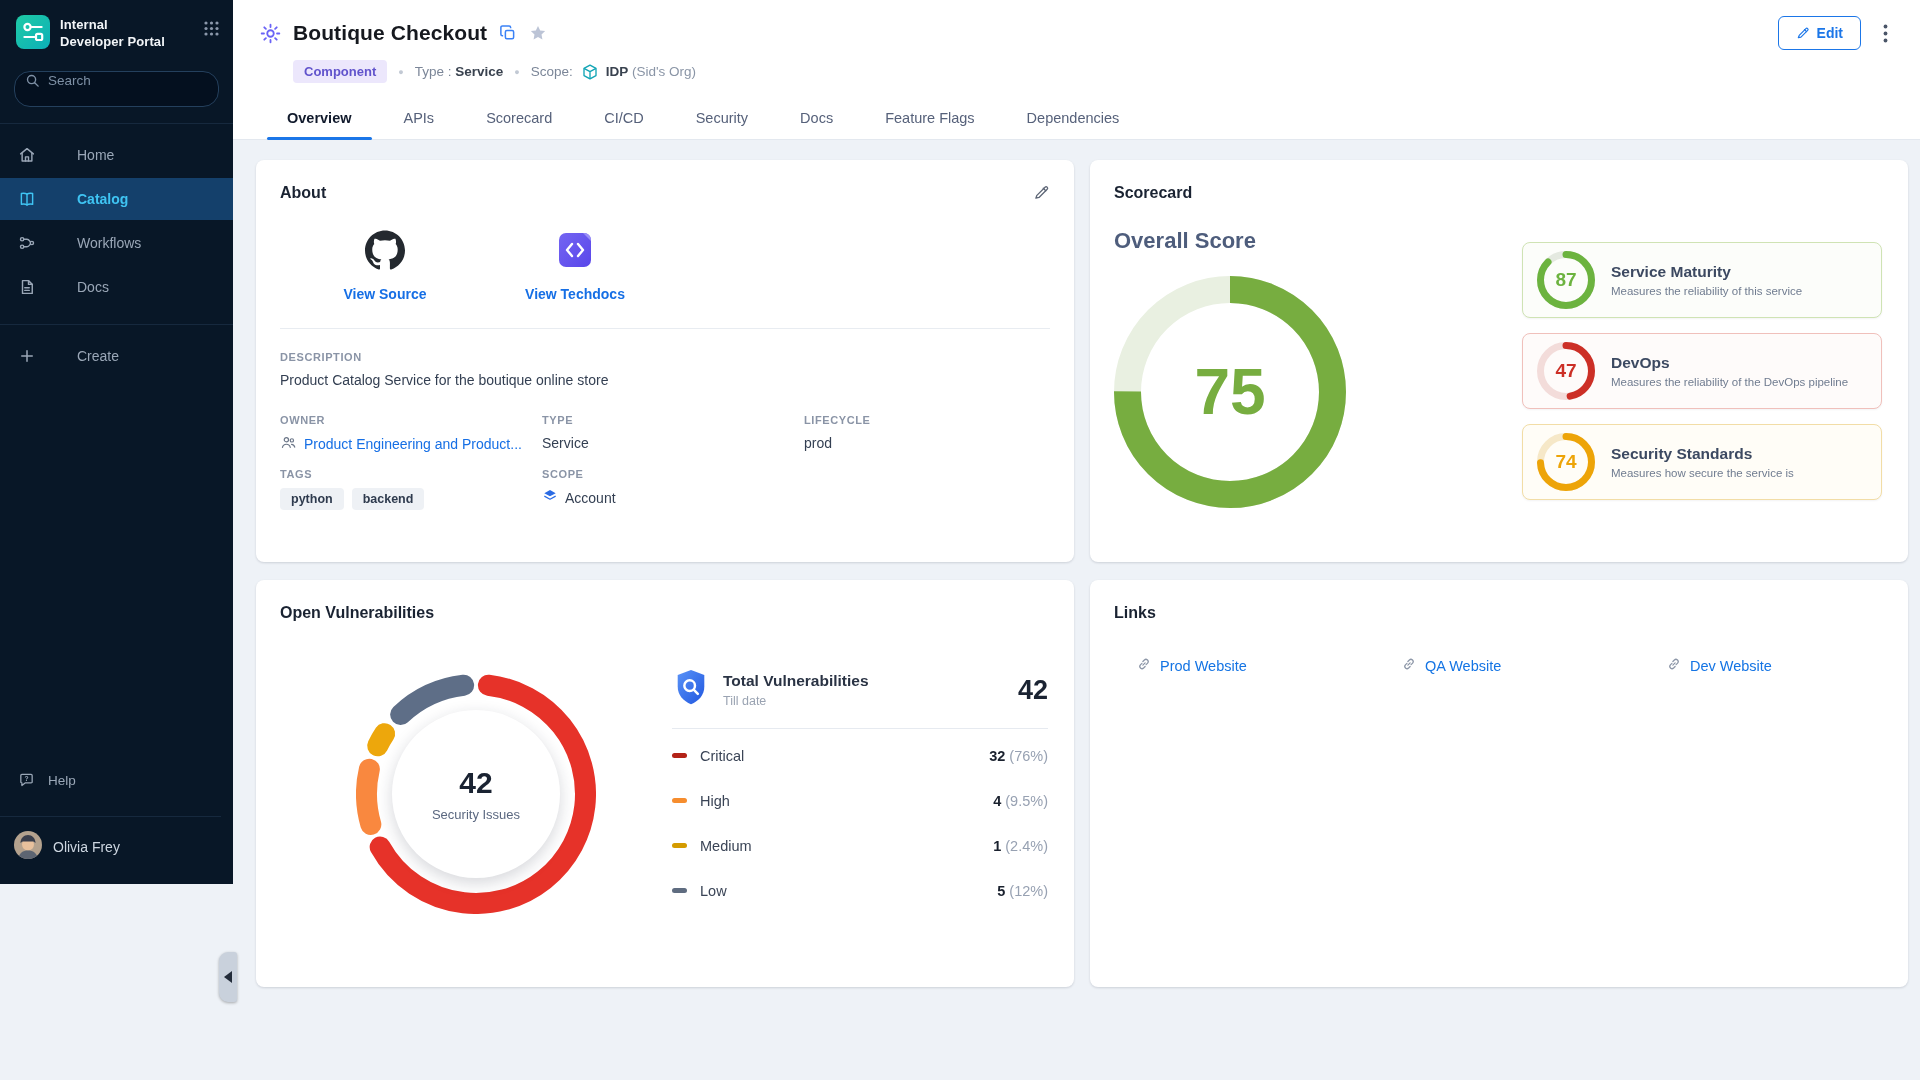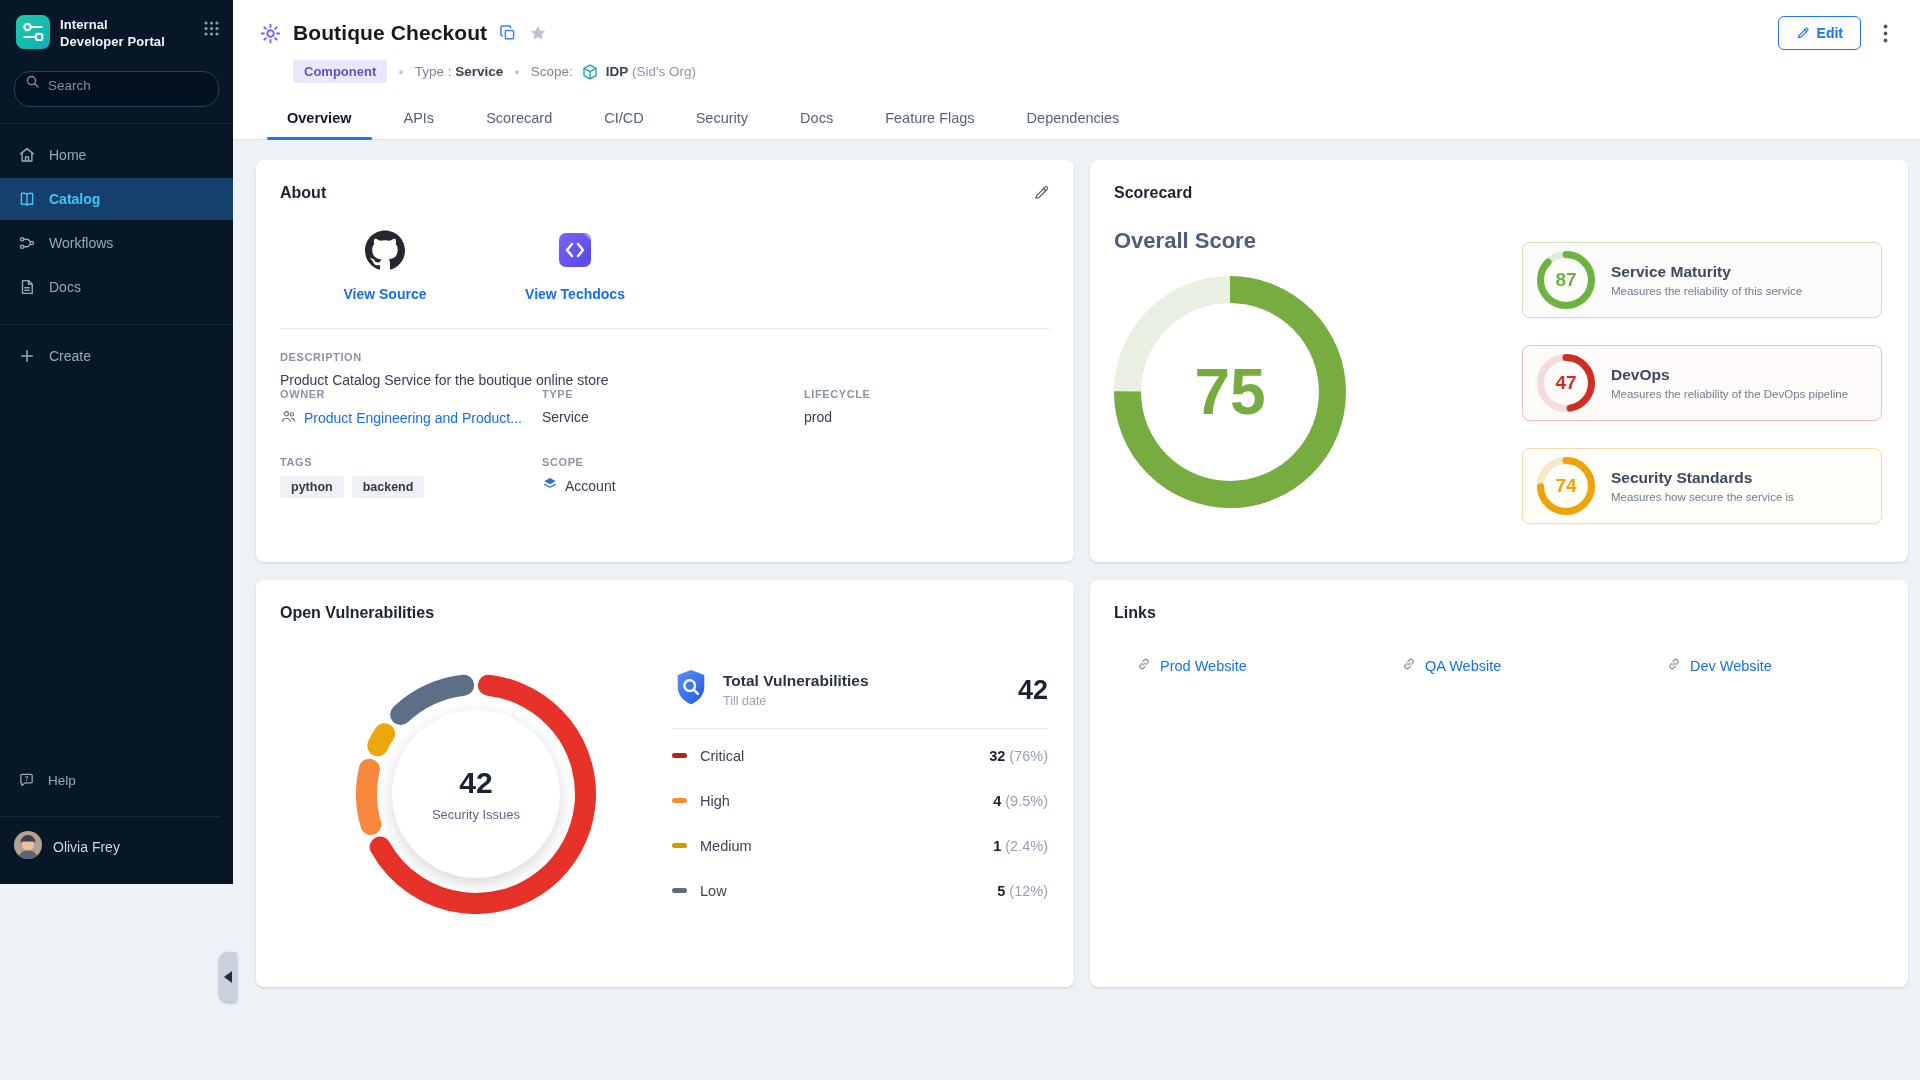--- a/index.html
+++ b/index.html
@@ -4,25 +4,25 @@
 <style>
   * { margin:0; padding:0; box-sizing:border-box; }
   html,body { width:1920px; height:1080px; overflow:hidden; font-family:"Liberation Sans", sans-serif; background:#eef2f7; }
   body { display:flex; }
 
   
   .sidebar { position:relative; width:233px; height:884px; background:#081727; flex:0 0 233px; color:#9aa7b7; }
   .logo-row { display:flex; align-items:flex-start; padding:15px 14px 0 16px; }
   .logo-text { margin-left:10px; color:#f2f5f8; font-size:13px; font-weight:bold; line-height:1.28; padding-top:2px; letter-spacing:.1px; }
   .apps-btn { margin-left:auto; margin-top:6px; cursor:pointer; }
-  .searchbox { margin:18px 14px 0 14px; height:36px; background:#04101f; border:1px solid #24405d; border-radius:16px; display:flex; align-items:flex-end; padding:13px 10px; }
+  .searchbox { margin:18px 14px 0 14px; height:36px; background:#04101f; border:1px solid #24405d; border-radius:16px; display:flex; align-items:flex-start; padding:1px 10px; }
   .searchbox input { background:transparent; border:none; outline:none; color:#cfd9e4; font-size:13.5px; margin-left:8px; width:150px; font-family:"Liberation Sans", sans-serif; }
   .searchbox input::placeholder { color:#7e90a5; }
   .side-divider { height:1px; background:#16293e; margin:16px 0 10px 0; }
-  .nav-item { display:flex; align-items:center; height:42px; margin:2px 0; padding:0 18px; font-size:14px; cursor:pointer; color:#9aa7b7; }
+  .nav-item { display:flex; align-items:center; height:42px; margin:2px 0; padding:0 18px; font-size:14px; cursor:pointer; color:#9aa7b7;gap:28px; }
   .nav-item .nav-ico { width:18px; height:18px; margin-right:13px; display:inline-flex; }
   .nav-item.active { background:#14406b; color:#3fc4f3; font-weight:bold; }
   .sidebar-bottom { position:absolute; left:0; right:12px; bottom:0; }
   .help-row { display:flex; align-items:center; padding:0 18px; height:40px; font-size:13.5px; cursor:pointer; }
   .help-row .nav-ico { width:17px; height:17px; margin-right:13px; display:inline-flex; }
   .user-row { display:flex; align-items:center; padding:14px 18px 22px 14px; font-size:14px; color:#cdd6e0; cursor:pointer; }
   .user-row .avatar { margin-right:11px; }
   .collapse-handle { position:absolute; left:219px; top:952px; width:18px; height:50px; background:#c9d1dc; border-radius:9px 3px 3px 9px; display:flex; align-items:center; justify-content:center; cursor:pointer; box-shadow:0 1px 3px rgba(0,0,0,.3); }
   .collapse-handle .tri { width:0; height:0; border-top:6px solid transparent; border-bottom:6px solid transparent; border-right:8px solid #232c3a; }
 
@@ -55,34 +55,34 @@
   .head-edit { margin-left:auto; cursor:pointer; display:inline-flex; }
 
   
   .about-links { display:flex; margin-top:28px; margin-left:40px; gap:60px; }
   .about-link-item { width:130px; display:flex; flex-direction:column; align-items:center; cursor:pointer; }
   .about-link-item .lbl { margin-top:12px; color:#166fe5; font-size:14px; font-weight:bold; }
   .about-divider { height:1px; background:#e8ecf1; margin-top:26px; }
   .f-label { font-size:11px; font-weight:bold; color:#8a94a6; letter-spacing:.6px; }
   .f-value { font-size:14px; color:#333f52; margin-top:9px; }
   .about-desc { margin-top:22px; }
-  .about-grid { display:grid; grid-template-columns:262px 262px 1fr; row-gap:28px; }
+  .about-grid { display:grid; grid-template-columns:262px 262px 1fr; margin-top:26px; row-gap:14px; }
   .owner-link { display:flex; align-items:center; gap:7px; margin-top:8px; color:#166fe5; font-size:14px; cursor:pointer; }
   .tag-chips { display:flex; gap:8px; margin-top:8px; }
   .chip { background:#eef1f5; border-radius:4px; padding:4px 11px; font-size:12.5px; font-weight:bold; color:#2f3b4e; cursor:pointer; }
   .scope-val { display:flex; align-items:center; gap:7px; margin-top:8px; font-size:14px; color:#333f52; }
 
   
   .score-body { display:flex; margin-top:26px; }
   .score-left { width:408px; display:flex; flex-direction:column; align-items:flex-start; }
   .overall-label { font-size:22px; font-weight:bold; color:#4e5d7c; }
   .big-ring-wrap { position:relative; width:232px; height:232px; margin-top:22px; }
   .big-ring-num { position:absolute; inset:0; display:flex; align-items:center; justify-content:center; font-size:64px; font-weight:bold; }
   .score-right { flex:1; padding-right:2px; margin-top:14px; }
-  .score-box { display:flex; align-items:center; height:76px; border:1px solid; border-radius:8px; padding:0 14px; margin-bottom:27px; box-shadow:0 1px 2px rgba(16,24,40,.05); cursor:pointer; }
+  .score-box { display:flex; align-items:center; height:76px; border:1px solid; border-radius:8px; padding:0 14px; margin-bottom:15px; box-shadow:0 1px 2px rgba(16,24,40,.05); cursor:pointer; }
   .mini-ring-wrap { position:relative; width:58px; height:58px; flex:0 0 58px; margin-right:16px; }
   .mini-ring-num { position:absolute; inset:0; display:flex; align-items:center; justify-content:center; font-size:19px; font-weight:bold; }
   .score-box .t { font-size:15.5px; font-weight:bold; color:#3c4961; }
   .score-box .d { font-size:11.5px; color:#707c90; margin-top:4px; }
 
   
   .vuln-body { display:flex; align-items:flex-start; }
   .vuln-left { width:392px; display:flex; justify-content:center; margin-top:52px; }
   .donut-wrap { position:relative; width:240px; height:240px; }
   .donut-center { position:absolute; left:50%; top:50%; transform:translate(-50%,-50%); width:168px; height:168px; background:#fff; border-radius:50%; box-shadow:0 5px 16px rgba(25,35,55,.18); display:flex; flex-direction:column; align-items:center; justify-content:center; }

